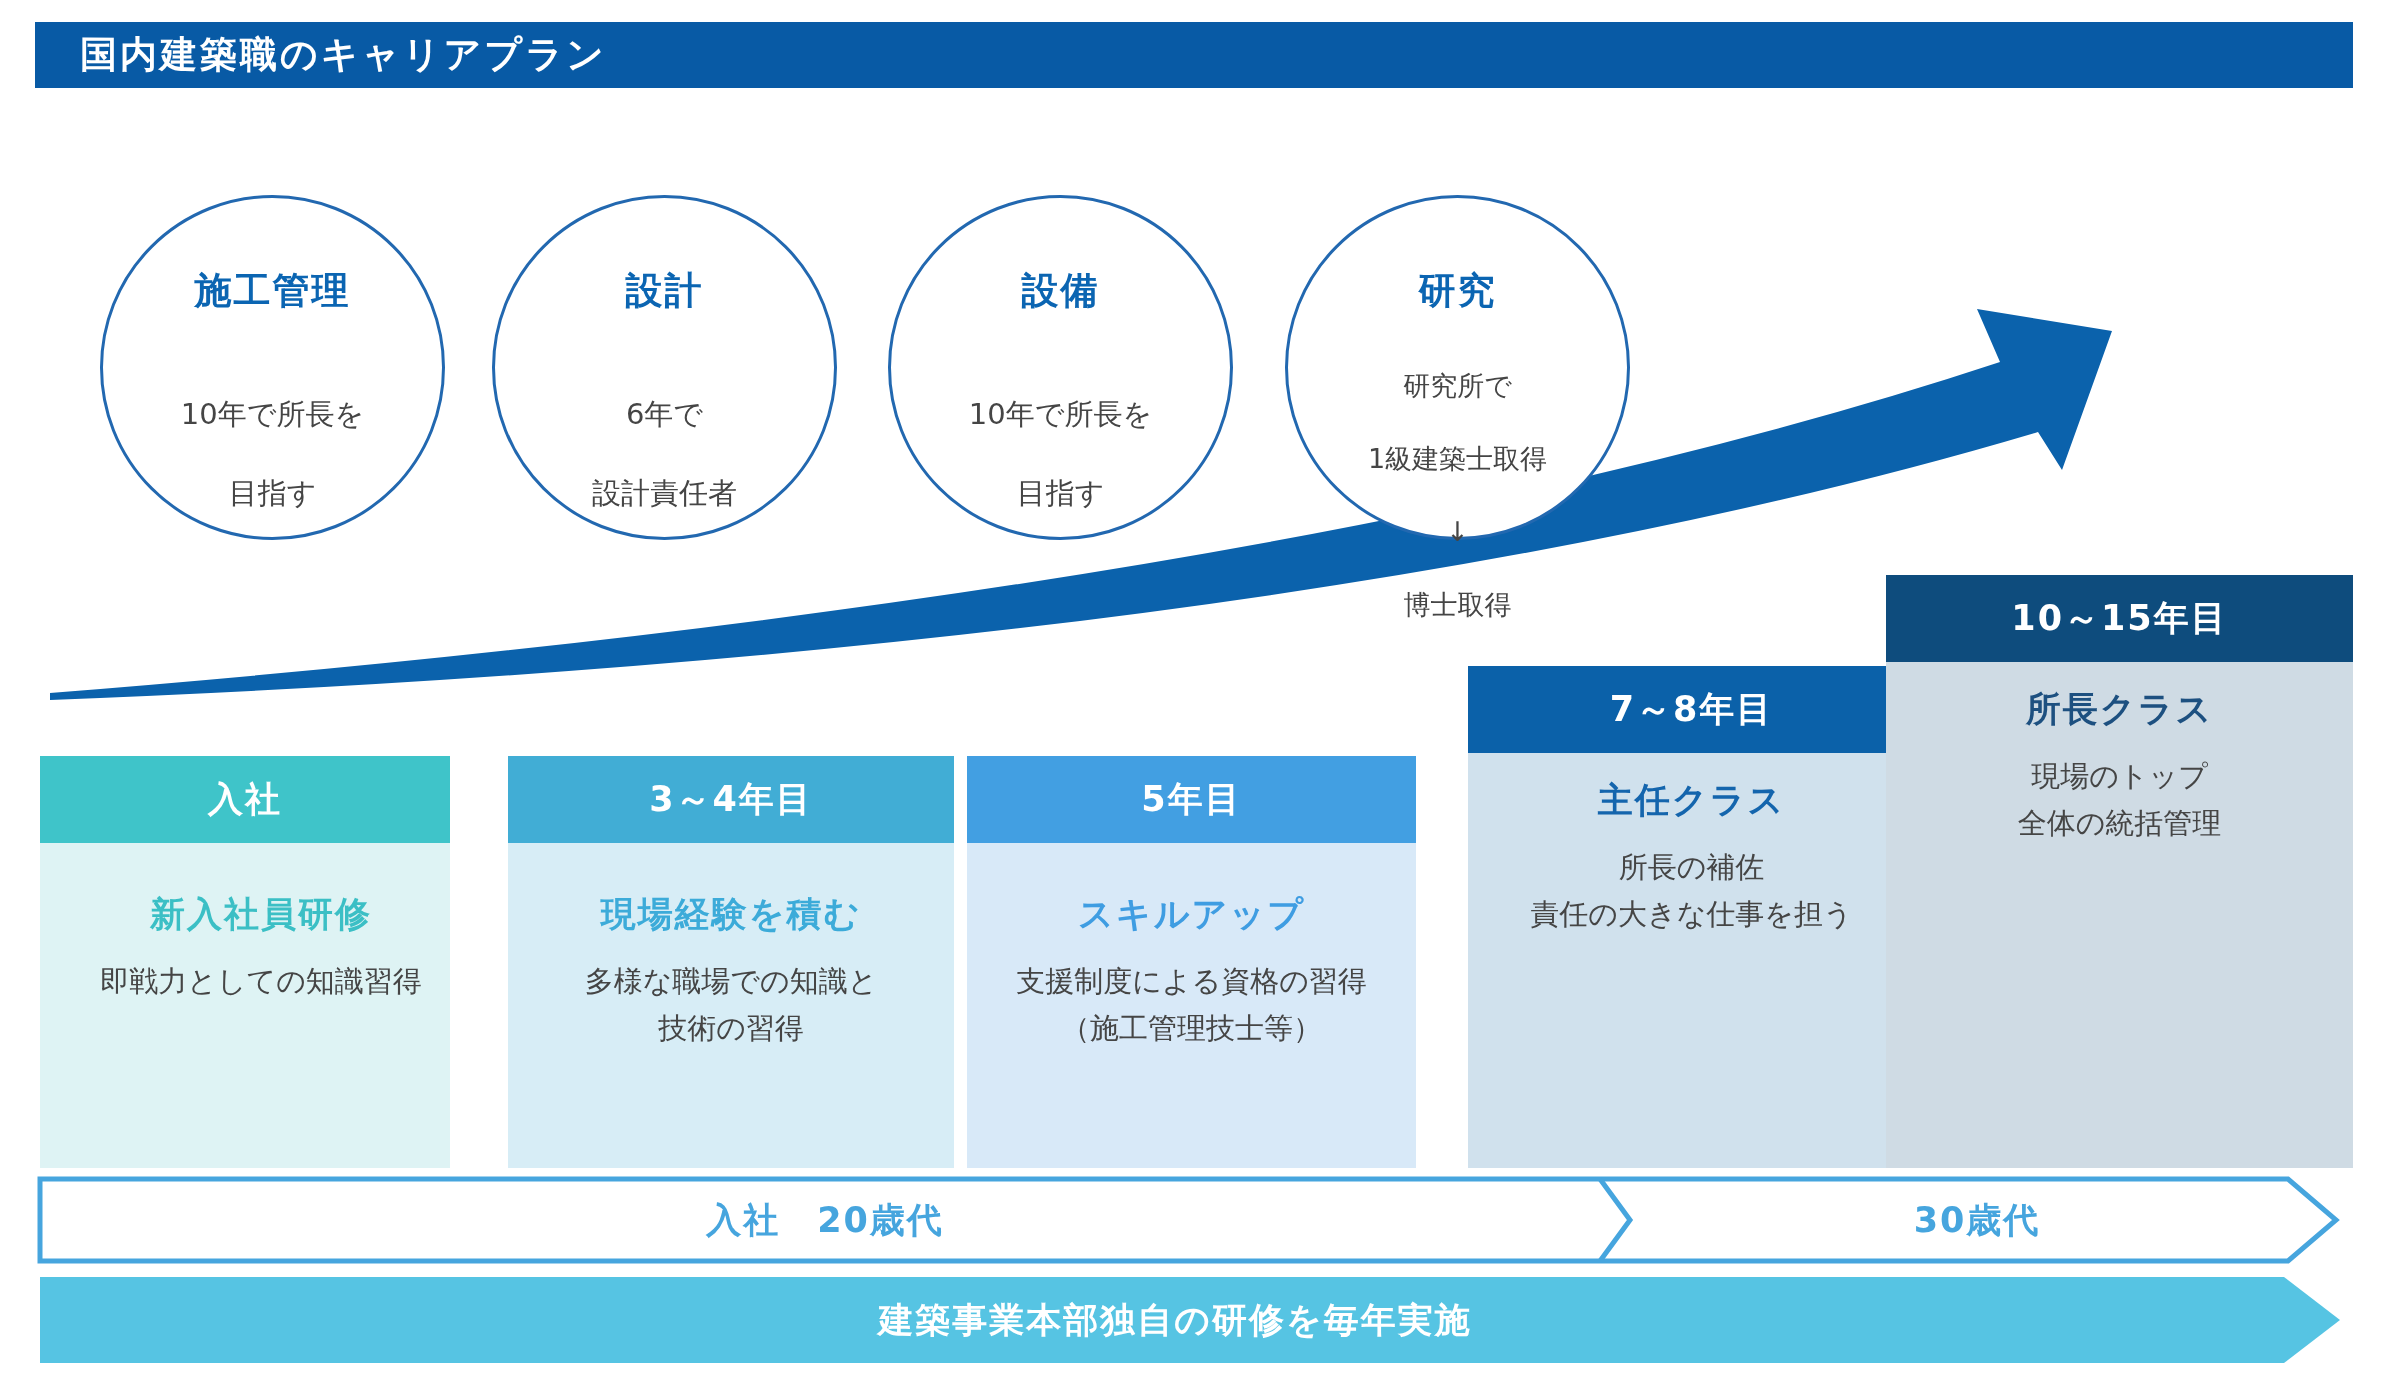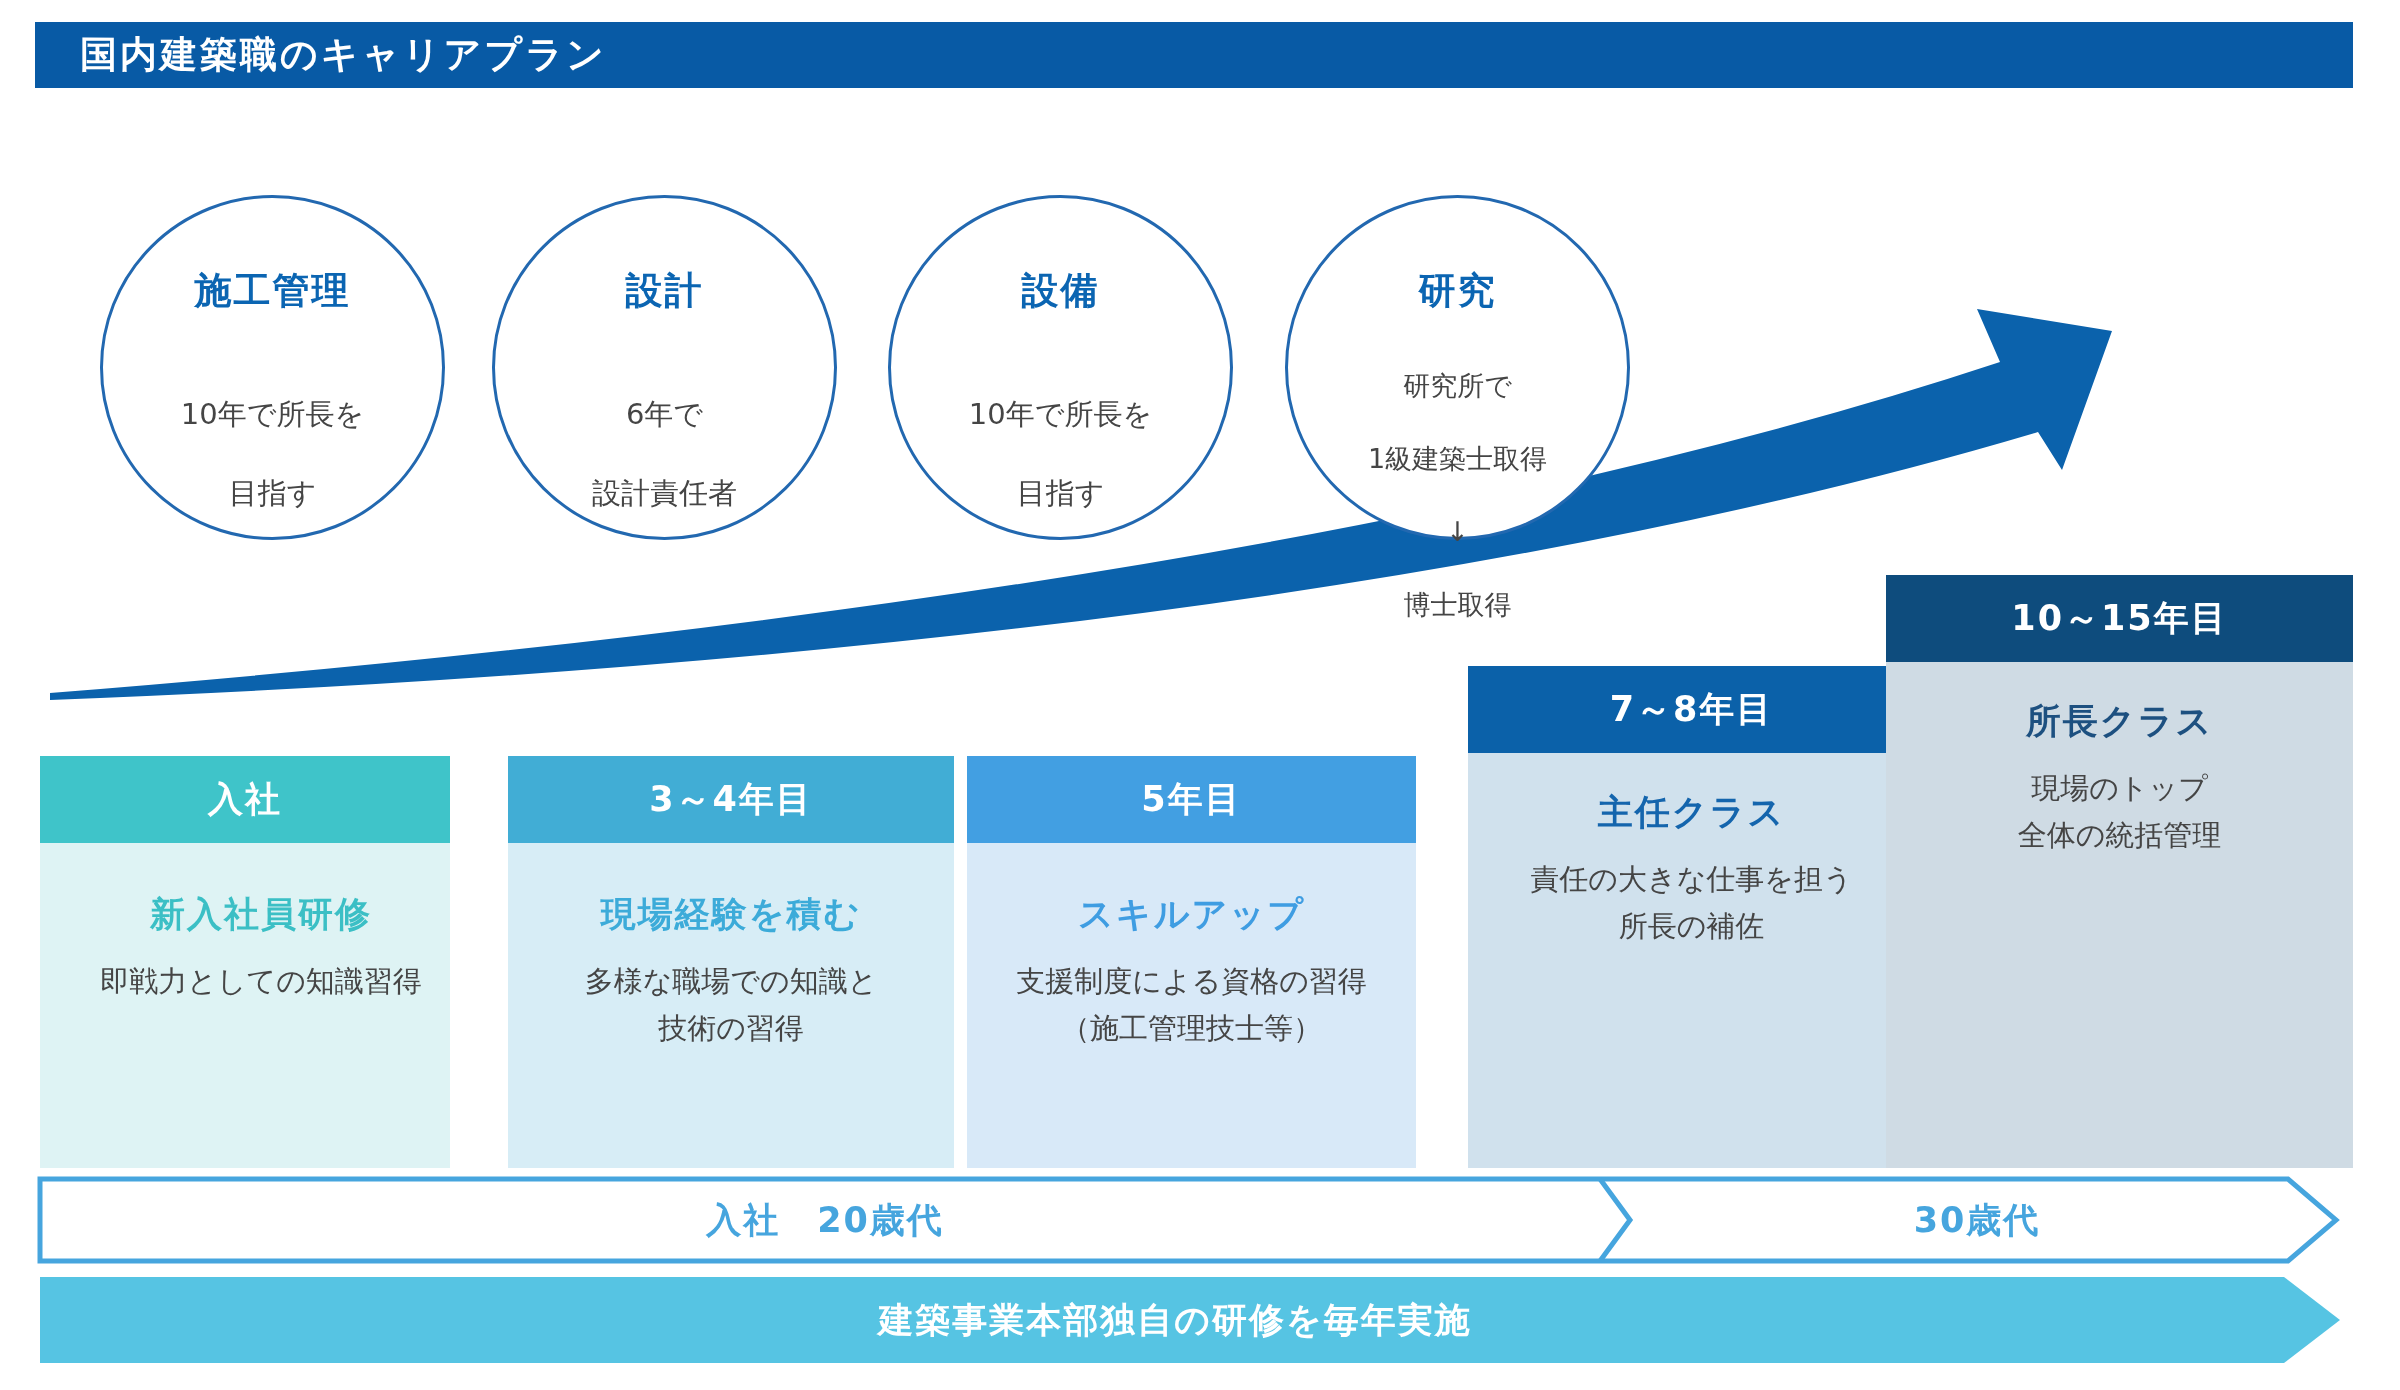--- a/index.html
+++ b/index.html
@@ -59,21 +59,21 @@
   .stage.c1{left:40px;top:756px;width:410px;height:412px;}
   .stage.c2{left:508px;top:756px;width:446px;height:412px;}
   .stage.c3{left:967px;top:756px;width:449px;height:412px;}
   .stage.c4{left:1468px;top:666px;width:447px;height:502px;}
   .stage.c5{left:1886px;top:575px;width:467px;height:593px;}
   .stage.c1 .stage-header{background:var(--c1-header);} .stage.c1 .stage-body{background:var(--c1-body);padding-left:32px;} .stage.c1 .stage-title{color:var(--c1-title);}
   .stage.c2 .stage-header{background:var(--c2-header);} .stage.c2 .stage-body{background:var(--c2-body);} .stage.c2 .stage-title{color:var(--c2-title);}
   .stage.c3 .stage-header{background:var(--c3-header);} .stage.c3 .stage-body{background:var(--c3-body);} .stage.c3 .stage-title{color:var(--c3-title);}
   .stage.c4 .stage-header{background:var(--c4-header);} .stage.c4 .stage-body{background:var(--c4-body);} .stage.c4 .stage-title{color:var(--c4-title);}
   .stage.c5 .stage-header{background:var(--c5-header);} .stage.c5 .stage-body{background:var(--c5-body);} .stage.c5 .stage-title{color:var(--c5-title);}
-  .stage.c4 .stage-title,.stage.c5 .stage-title{margin-top:36px;}
+  .stage.c4 .stage-title,.stage.c5 .stage-title{margin-top:24px;}
   
   .bands{position:absolute;left:0;top:0;width:2400px;height:1390px;pointer-events:none;}
   .band-outline{fill:#ffffff;stroke:var(--band-blue);stroke-width:5px;stroke-linejoin:miter;}
   .band-chevron{fill:none;stroke:var(--band-blue);stroke-width:5px;}
   .band-cyan{fill:var(--cyan-band);}
   .band-label{
     position:absolute;display:flex;align-items:center;justify-content:center;
     font-size:35px;font-weight:bold;letter-spacing:2px;color:var(--band-blue);
   }
   .band-label.l1{left:40px;top:1179px;width:1570px;height:82px;}
@@ -139,22 +139,22 @@
       <div class="stage-title">スキルアップ</div>
       <div class="stage-line">支援制度による資格の習得</div>
       <div class="stage-line">（施工管理技士等）</div>
     </div>
   </section>
 
   <section class="stage c4">
     <div class="stage-header">7～8年目</div>
     <div class="stage-body">
       <div class="stage-title">主任クラス</div>
+      <div class="stage-line">所長の補佐</div>
       <div class="stage-line">責任の大きな仕事を担う</div>
-      <div class="stage-line">所長の補佐</div>
     </div>
   </section>
 
   <section class="stage c5">
     <div class="stage-header">10～15年目</div>
     <div class="stage-body">
       <div class="stage-title">所長クラス</div>
       <div class="stage-line">現場のトップ</div>
       <div class="stage-line">全体の統括管理</div>
     </div>

